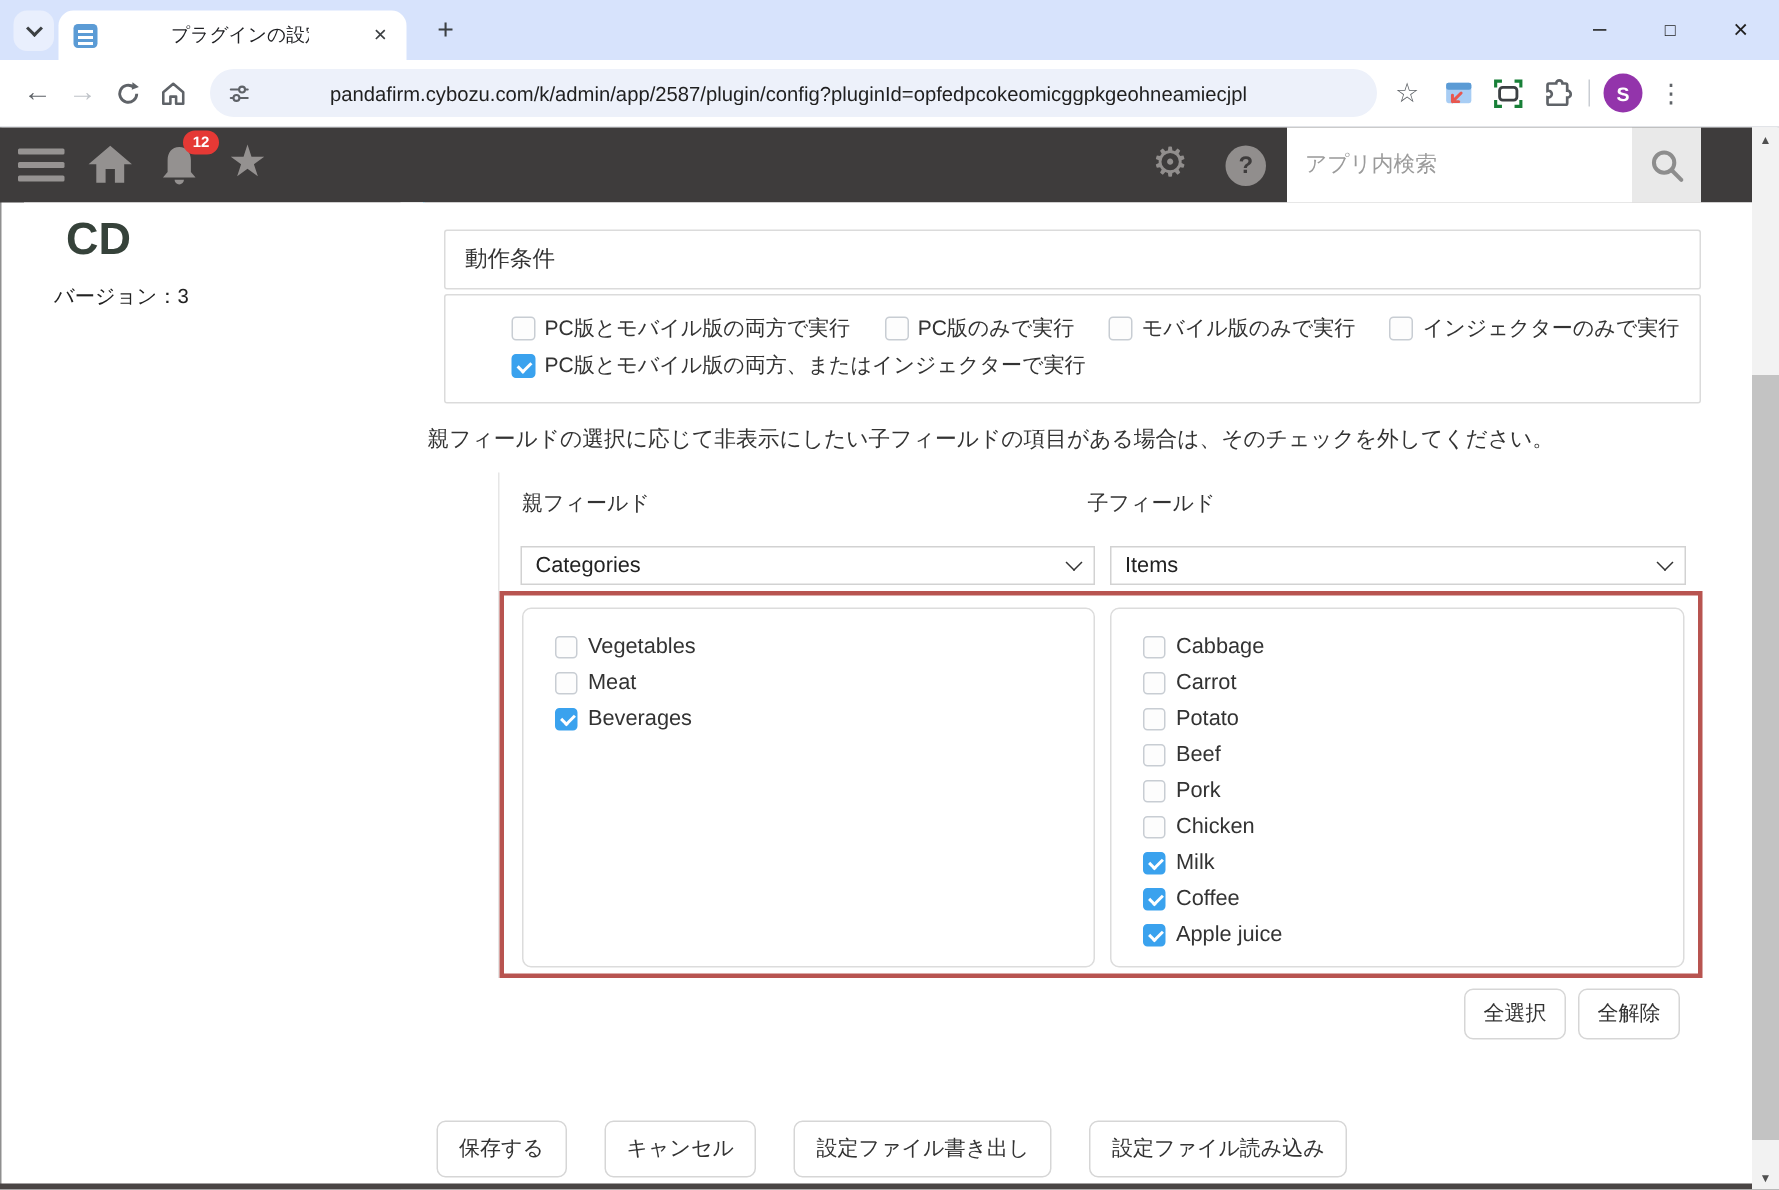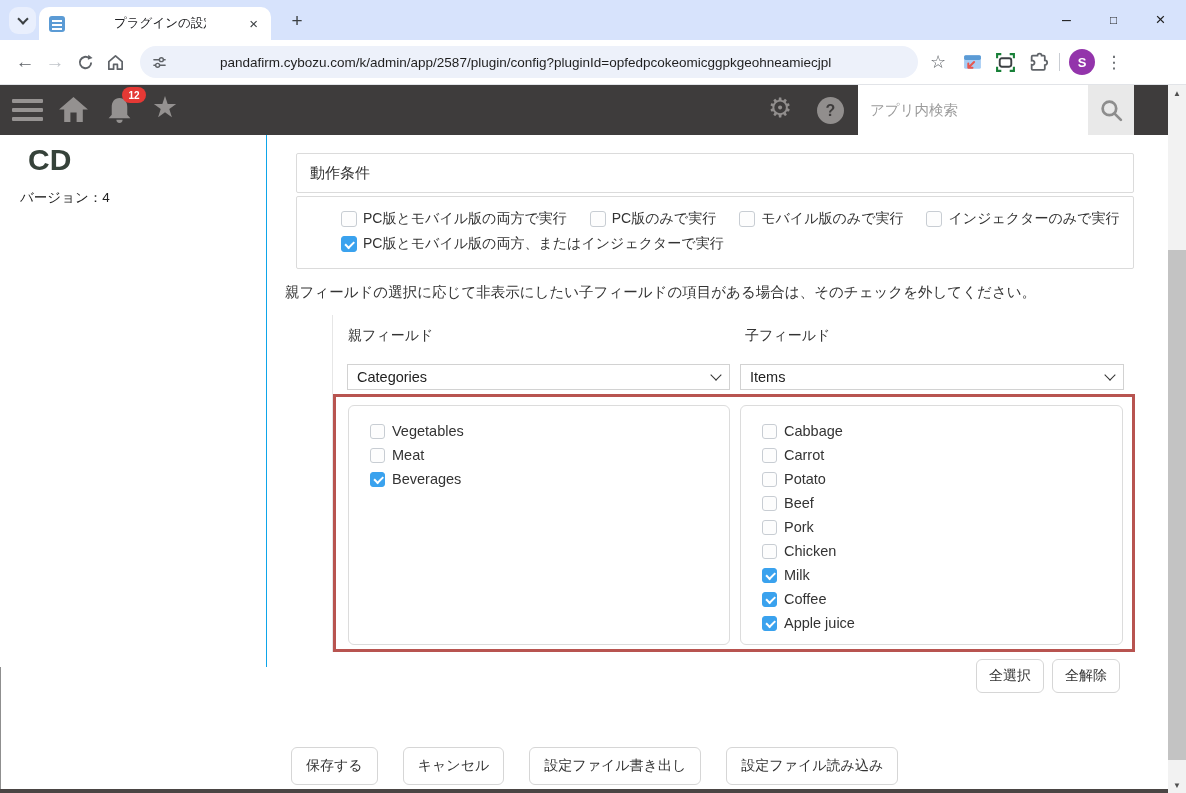--- a/index.html
+++ b/index.html
@@ -60,21 +60,21 @@
   .hd-help { position:absolute; left:817px; top:12px; width:27px; height:27px; border-radius:50%;
              background:#918e8d; color:#3e3c3c; font-weight:bold; font-size:16px; display:flex;
              align-items:center; justify-content:center; cursor:pointer; }
   .hd-search { position:absolute; left:858px; top:0; width:230px; height:50px; background:#fff; border:0;
                padding:0 12px; font-size:14.5px; color:#333; outline:none; font-family:"Liberation Sans",sans-serif; }
   .hd-search::placeholder { color:#9b9b9b; }
   .hd-search-btn { position:absolute; left:1088px; top:0; width:46px; height:50px; background:#e9e9e9;
                    display:flex; align-items:center; justify-content:center; cursor:pointer; }
 
   
-  .sidebar { position:absolute; left:0; top:135px; width:267px; height:532px; background:#fff;
+  .sidebar { position:absolute; left:16px; top:135px; width:267px; height:532px; background:#fff;
              border-right:1px solid #0ea5e9; }
   .cd-title { position:absolute; left:28px; top:8px; font-size:30px; font-weight:bold; color:#36423a; }
   .version { position:absolute; left:20px; top:54px; font-size:13.5px; color:#222; }
 
   .content { position:absolute; left:267px; top:135px; width:901px; height:658px; background:#fff; }
   .fbox { position:absolute; border:1px solid #dbdbdb; border-radius:2px; background:#fff; }
   .box-legend { left:29px; top:18px; width:838px; height:40px; line-height:38px; padding-left:13px;
                 font-size:15px; color:#333; }
   .box-conds { left:29px; top:61px; width:838px; height:73px; padding:13px 0 0 44px; }
   .cond-row { display:flex; column-gap:23px; white-space:nowrap; }
@@ -82,21 +82,21 @@
   .citem { display:inline-flex; align-items:center; gap:6px; font-size:14px; color:#333; cursor:pointer; }
   .cb { position:relative; width:16px; height:16px; border:1px solid #c8cdd3; border-radius:3px;
         background:#fdfdfd; flex:0 0 auto; }
   .cb.checked { background:#3aa2ee; border-color:#3aa2ee; }
   .cb.checked::after { content:""; position:absolute; left:3px; top:3.5px; width:7px; height:3.5px;
                        border-left:2px solid #fff; border-bottom:2px solid #fff; transform:rotate(-45deg); }
   .instruction { position:absolute; left:18px; top:148px; font-size:14.5px; color:#333; }
 
   .field-group { position:absolute; left:65px; top:180px; width:802px; height:337px; border-left:1px solid #e6e6e6; }
   .fg-label { position:absolute; top:12px; font-size:14px; color:#333; }
-  .lbl-parent { left:15px; } .lbl-child { left:412px;text-align:right; }
+  .lbl-parent { left:15px; } .lbl-child { left:392px;text-align:right; }
   .select { position:absolute; top:49px; height:26px; border:1px solid #d2d2d2; background:#fff;
             display:flex; align-items:center; justify-content:space-between; padding:0 9px;
             font-size:14.5px; color:#222; cursor:pointer; }
   .sel-parent { left:14px; width:383px; } .sel-child { left:407px; width:384px; }
   .sel-chev { width:8px; height:8px; border-right:1.6px solid #333; border-bottom:1.6px solid #333;
               transform:rotate(45deg); margin-top:-4px; }
   .redbox { position:absolute; left:0; top:79px; width:802px; height:258px; border:3px solid #b85450; background:#fff; }
   .panel { position:absolute; top:8px; height:240px; border:1px solid #dcdcdc; border-radius:6px;
            background:#fff; padding:13px 0 0 21px; overflow:hidden; }
   .panel-parent { left:12px; width:382px; } .panel-child { left:404px; width:383px; }
@@ -224,21 +224,21 @@
     <div class="hd-search-btn">
       <svg width="25" height="25" viewBox="0 0 24 24">
           <circle cx="10" cy="10" r="6.5" fill="none" stroke="#8d8d8d" stroke-width="2.6"></circle>
           <line x1="15.2" y1="15.2" x2="21" y2="21" stroke="#8d8d8d" stroke-width="2.6" stroke-linecap="round"></line>
         </svg>
     </div>
   </div>
 
   <div class="sidebar">
     <div class="cd-title">CD</div>
-    <div class="version">バージョン：4</div>
+    <div class="version">バージョン：3</div>
   </div>
 
   <div class="content">
 
     <div class="fbox box-legend">動作条件</div>
 
     <div class="fbox box-conds">
       <div class="cond-row">
         <label class="citem">
           <span class="cb"></span>

